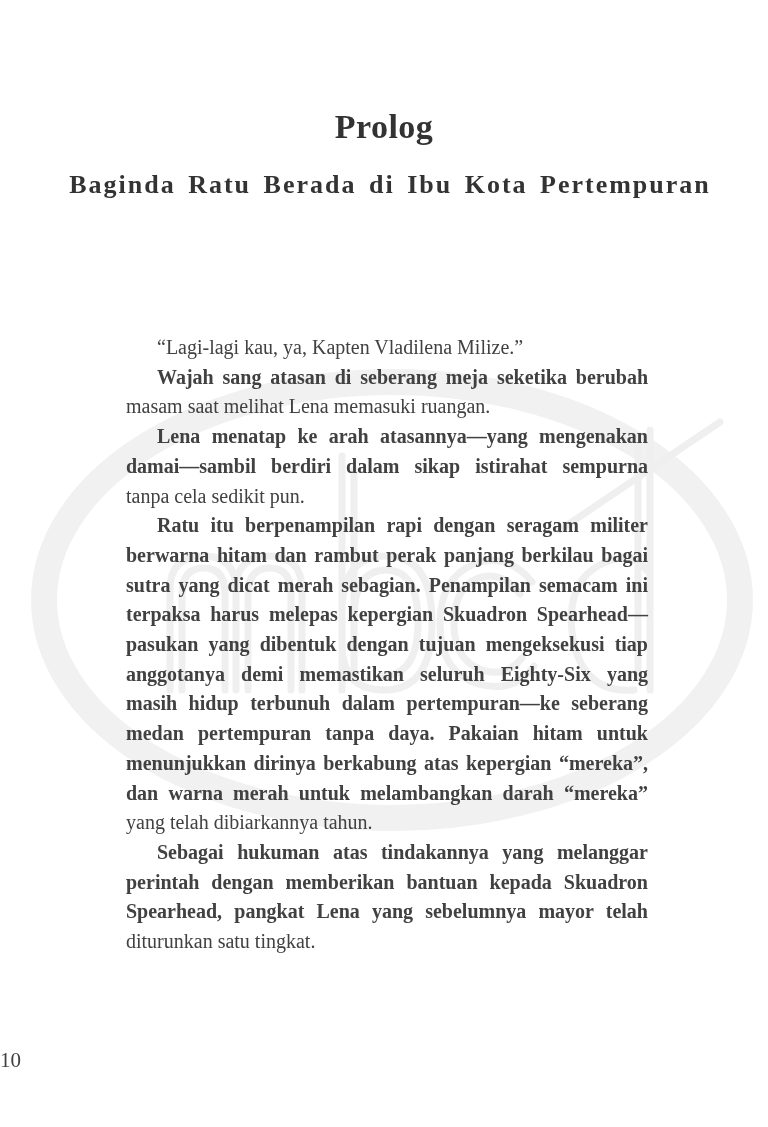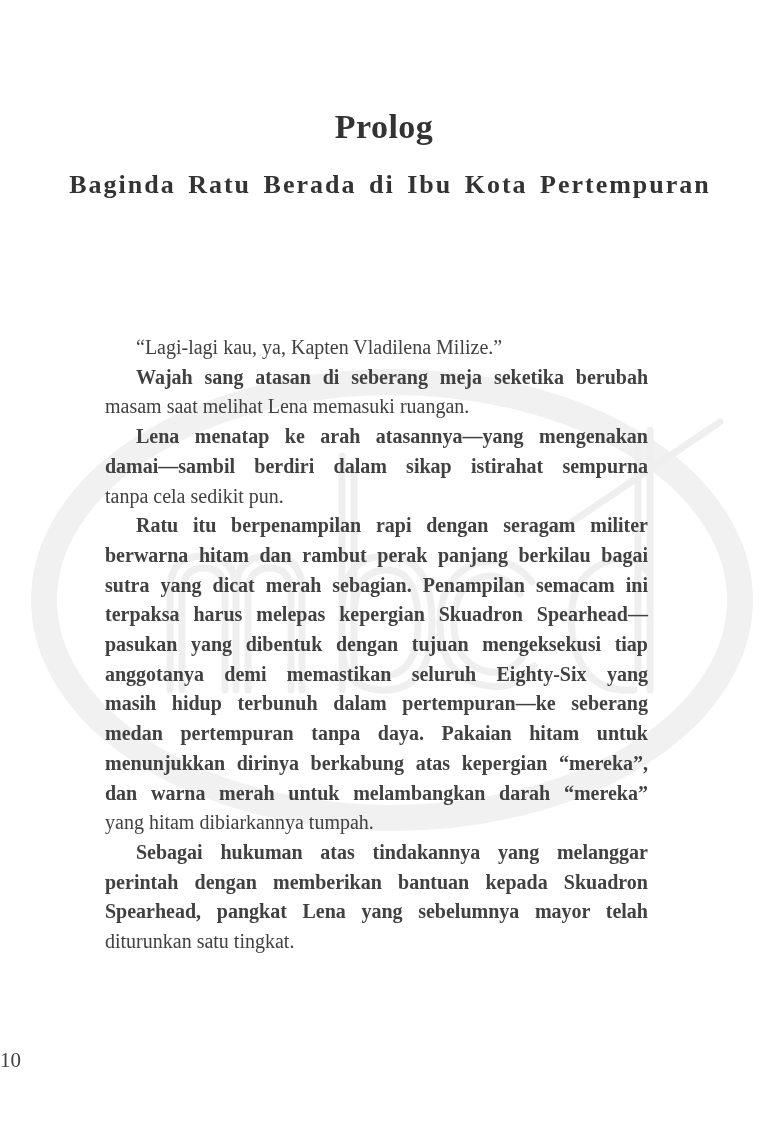--- a/index.html
+++ b/index.html
@@ -54,20 +54,21 @@
     position: absolute;
     top: 333px;
     left: 105px;
     width: 543px;
     font-size: 20px;
     line-height: 29.7px;
     color: var(--text-color, #414141);
   }
   .line {
     white-space: normal;
+    margin-left: 21px;
   }
   .line.just {
     text-align: justify;
     text-align-last: justify;
     font-weight: bold;
   }
   .line.last {
     text-align: left;
   }
   .line.indent {
@@ -126,21 +127,21 @@
       <div class="line indent just">Ratu itu berpenampilan rapi dengan seragam militer</div>
       <div class="line just">berwarna hitam dan rambut perak panjang berkilau bagai</div>
       <div class="line just">sutra yang dicat merah sebagian. Penampilan semacam ini</div>
       <div class="line just">terpaksa harus melepas kepergian Skuadron Spearhead—</div>
       <div class="line just">pasukan yang dibentuk dengan tujuan mengeksekusi tiap</div>
       <div class="line just">anggotanya demi memastikan seluruh Eighty-Six yang</div>
       <div class="line just">masih hidup terbunuh dalam pertempuran—ke seberang</div>
       <div class="line just">medan pertempuran tanpa daya. Pakaian hitam untuk</div>
       <div class="line just">menunjukkan dirinya berkabung atas kepergian “mereka”,</div>
       <div class="line just">dan warna merah untuk melambangkan darah “mereka”</div>
-      <div class="line last">yang hitam dibiarkannya tumpah.</div>
+      <div class="line last">yang telah dibiarkannya tahun.</div>
       <div class="line indent just">Sebagai hukuman atas tindakannya yang melanggar</div>
       <div class="line just">perintah dengan memberikan bantuan kepada Skuadron</div>
       <div class="line just">Spearhead, pangkat Lena yang sebelumnya mayor telah</div>
       <div class="line last">diturunkan satu tingkat.</div>
     </div>
 
   <div class="page-number">10</div>
 
 </div>
 

